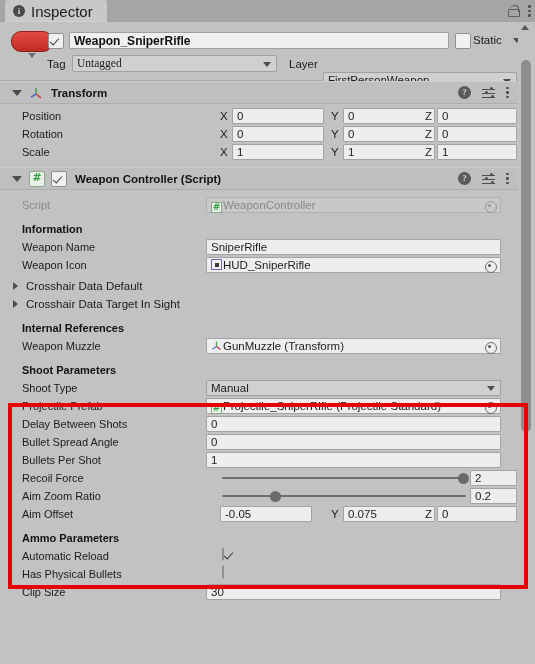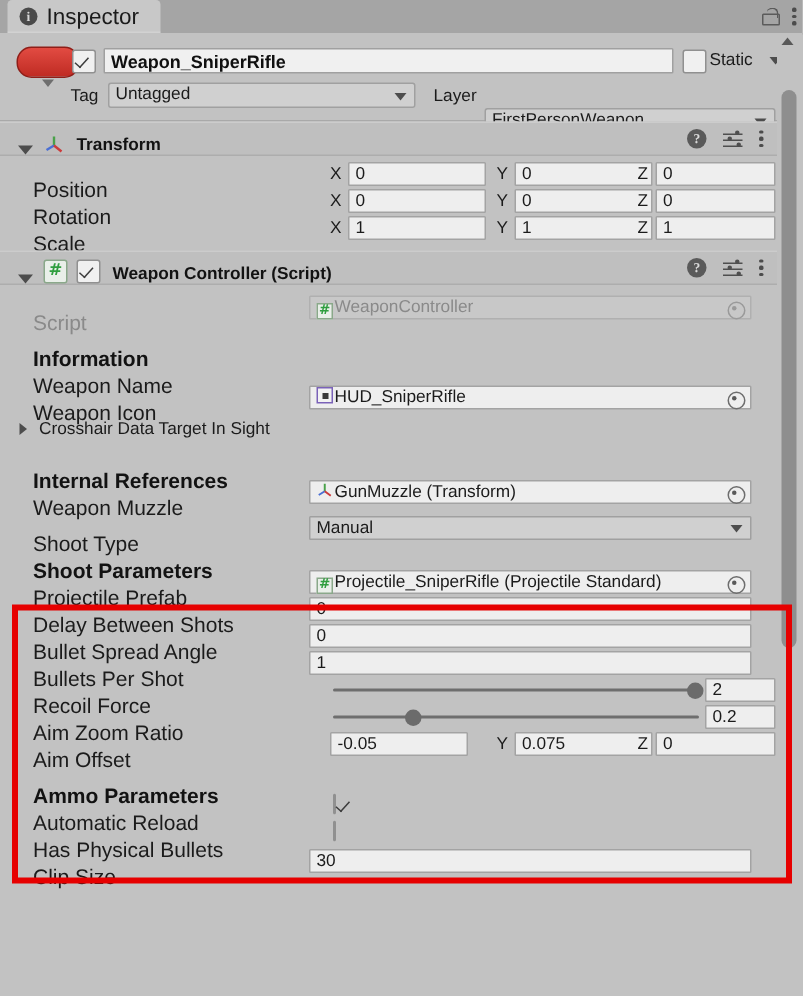--- a/index.html
+++ b/index.html
@@ -51,51 +51,51 @@
      border:solid #3c3c3c;border-width:0 1.8px 1.8px 0;transform:rotate(42deg);}
   .name-field{position:absolute;left:69px;top:10px;width:380px;height:17px;background:#f0f0f0;
      border:1px solid #a0a0a0;border-radius:1px;font-weight:bold;font-size:12px;
      line-height:17px;padding-left:4px;box-sizing:border-box;color:#101010;}
   .static-cb{position:absolute;left:455px;top:11px;}
   .static-lbl{position:absolute;left:473px;top:10px;font-size:11.5px;line-height:16px;}
   .static-caret{position:absolute;left:513px;top:16px;width:0;height:0;
      border-left:4px solid transparent;border-right:4px solid transparent;border-top:5px solid #4d4d4d;}
 
   .tag-lbl{position:absolute;left:47px;top:34px;font-size:11.5px;line-height:16px;}
-  .tag-dd{position:absolute;left:72px;top:33px;width:205px;height:17px;}
+  .tag-dd{position:absolute;left:72px;top:33px;width:205px;height:17px;font-family:Liberation Serif, serif;}
   .layer-lbl{position:absolute;left:289px;top:34px;font-size:11.5px;line-height:16px;}
   .layer-dd{position:absolute;left:323px;top:33px;width:194px;height:17px;}
   .dd{background:#d0d0d0;border:1px solid #a0a0a0;border-radius:2px;box-sizing:border-box;
       font-size:11.5px;line-height:15px;padding-left:4px;position:relative;color:#1b1b1b;}
   .dd::after{content:"";position:absolute;right:5px;top:6px;width:0;height:0;
       border-left:4px solid transparent;border-right:4px solid transparent;border-top:5px solid #4d4d4d;}
 
   
   .comp{background:#c2c2c2;}
   .comp-head{position:relative;height:21px;background:#bfbfbf;border-bottom:1px solid #adadad;
-     border-top:1px solid #cccccc;display:flex;align-items:flex-end;}
+     border-top:1px solid #cccccc;display:flex;align-items:center;}
   .fold{width:0;height:0;margin-left:12px;margin-right:7px;
         border-left:5px solid transparent;border-right:5px solid transparent;border-top:6px solid #4d4d4d;}
   .comp-title{font-weight:bold;font-size:11.5px;margin-left:8px;color:#121212;}
   .transform-ico{width:14px;height:14px;position:relative;}
   .cs-ico{width:14px;height:14px;background:#e9efe9;border:1px solid #8aa88a;border-radius:2px;
      color:#2f9e3f;font-size:11px;font-weight:bold;line-height:12px;text-align:center;
      font-family:"DejaVu Sans",sans-serif;}
   .comp-head .checkbox{margin-left:6px;}
   .head-right{position:absolute;right:9px;top:0;height:21px;display:flex;align-items:center;gap:11px;}
   .help-ico{width:13px;height:13px;border-radius:50%;background:#5a5a5a;color:#d9d9d9;font-size:9px;
       font-weight:bold;line-height:13px;text-align:center;font-family:"Liberation Serif",serif;}
   .preset-ico{width:13px;height:12px;position:relative;}
   .preset-ico i{position:absolute;left:0;height:1.6px;background:#4f4f4f;}
   .preset-ico b{position:absolute;width:3.4px;height:3.4px;background:#4f4f4f;border-radius:50%;}
 
   
   .rows{padding:0;}
   .row{position:relative;height:18px;}
-  .row .lab{position:absolute;left:22px;top:12px;font-size:14px;line-height:14px;color:#1b1b1b;}
+  .row .lab{position:absolute;left:22px;top:2px;font-size:11px;line-height:14px;color:#1b1b1b;}
   .row .lab.dim{color:#8a8a8a;}
   .row .lab.sec{font-weight:bold;left:22px;color:#121212;}
   .row .foldlab{position:absolute;left:26px;top:2px;font-size:11.5px;line-height:14px;}
   .row .rowfold{position:absolute;left:13px;top:5px;width:0;height:0;
       border-left:5px solid #4d4d4d;border-top:4px solid transparent;border-bottom:4px solid transparent;}
   .fld{position:absolute;left:206px;top:1px;width:295px;height:16px;background:#eeeeee;
      border:1px solid #a3a3a3;border-radius:1px;box-sizing:border-box;
      font-size:11.5px;line-height:14px;padding-left:4px;color:#1b1b1b;}
   .fld.dimfld{background:#c8c8c8;border-color:#b0b0b0;color:#8a8a8a;}
   .fld.ddfld{background:#d0d0d0;border-color:#a0a0a0;}
@@ -279,28 +279,33 @@
           <span class="fld dimfld"><span class="inner-ico ico-cs">#</span><span>WeaponController</span><span class="objpick dim"></span></span>
         </div>
 
         <div class="spacer6"></div>
 
         <div class="row">
           <span class="lab sec">Information</span>
         </div>
         <div class="row">
           <span class="lab">Weapon Name</span>
+          <span class="fld">SniperRifle</span>
         </div>
         <div class="row">
           <span class="lab">Weapon Icon</span>
           <span class="fld"><span class="inner-ico ico-sprite"></span><span>HUD_SniperRifle</span><span class="objpick"></span></span>
         </div>
 
         <div class="spacer3"></div>
 
+        <div class="row">
+          <span class="rowfold"></span>
+          <span class="foldlab">Crosshair Data Default</span>
+        </div>
         <div class="row">
           <span class="rowfold"></span>
           <span class="foldlab">Crosshair Data Target In Sight</span>
         </div>
 
         <div class="spacer6"></div>
 
         <div class="row">
           <span class="lab sec">Internal References</span>
         </div>
@@ -309,25 +314,25 @@
           <span class="fld"><span class="inner-ico ico-mini-tf"><svg width="11" height="11" viewBox="0 0 11 11">
                     <line x1="5.5" y1="6.5" x2="5.5" y2="1.5" stroke="#49a149" stroke-width="1.3"></line>
                     <line x1="5.5" y1="6.5" x2="1.5" y2="9" stroke="#4a6fd4" stroke-width="1.3"></line>
                     <line x1="5.5" y1="6.5" x2="9.5" y2="9.5" stroke="#cc3b3b" stroke-width="1.3"></line>
                   </svg></span><span>GunMuzzle (Transform)</span><span class="objpick"></span></span>
         </div>
 
         <div class="spacer6"></div>
 
         <div class="row">
+          <span class="lab sec">Shoot Parameters</span>
+        </div>
+        <div class="row">
           <span class="lab">Shoot Type</span>
           <span class="fld ddfld">Manual</span>
-        </div>
-        <div class="row">
-          <span class="lab sec">Shoot Parameters</span>
         </div>
         <div class="row">
           <span class="lab">Projectile Prefab</span>
           <span class="fld"><span class="inner-ico ico-cs">#</span><span>Projectile_SniperRifle (Projectile Standard)</span><span class="objpick"></span></span>
         </div>
         <div class="row">
           <span class="lab">Delay Between Shots</span>
           <span class="fld">0</span>
         </div>
         <div class="row">

